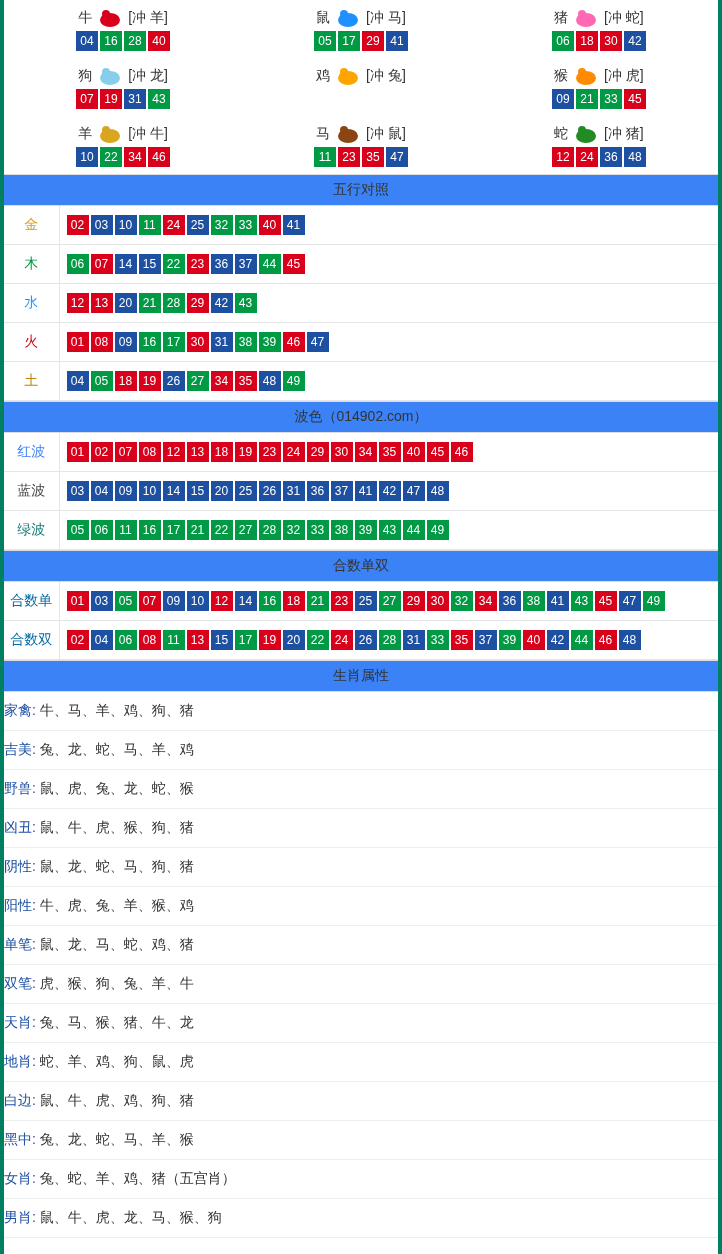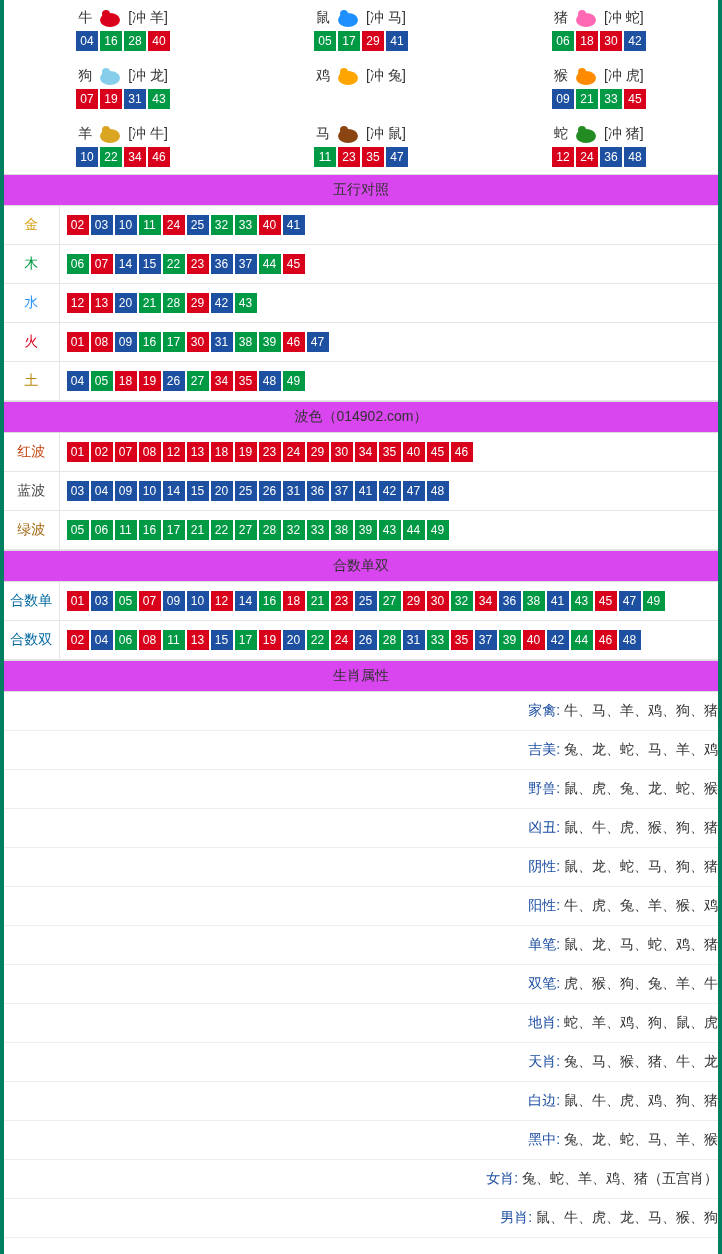--- a/index.html
+++ b/index.html
@@ -7,34 +7,34 @@
 .wrap{width:722px;margin:0 auto;border-left:4px solid #008060;border-right:4px solid #008060}
 .zodiac-grid{display:flex;flex-wrap:wrap}
 .zodiac-cell{width:33.33%;text-align:center;padding:6px 0}
 .zodiac-title{font-size:14px;display:flex;align-items:center;justify-content:center;gap:2px}
 .zodiac-title .icon{width:32px;height:24px;display:inline-block}
 .num-row{}
 .num{display:inline-block;width:22px;height:20px;line-height:20px;color:#fff;font-size:12px;text-align:center;margin:1px}
 .red{background:#d9001b}
 .blue{background:#1e50a2}
 .green{background:#009944}
-.section-header{background:#d946ef;text-align:center;padding:6px 0;border-top:1px solid #ddd;border-bottom:1px solid #ddd;font-size:14px}
+.section-header{background:#3b82f6;text-align:center;padding:6px 0;border-top:1px solid #ddd;border-bottom:1px solid #ddd;font-size:14px}
 .table{width:100%;border-collapse:collapse}
 .table td{border-bottom:1px solid #e5e5e5;padding:8px 6px;vertical-align:middle}
 .table td.label{width:55px;text-align:center;border-right:1px solid #e5e5e5;font-size:14px}
 .lbl-gold{color:#d4a017}
 .lbl-wood{color:#009944}
 .lbl-water{color:#1e90ff}
 .lbl-fire{color:#d9001b}
 .lbl-earth{color:#b8860b}
-.lbl-red{color:#c2410c}
+.lbl-red{color:#3b82f6}
 .lbl-blue{color:#404040}
-.lbl-green{color:#a16207}
+.lbl-green{color:#0f766e}
 .lbl-link{color:#0369a1}
-.attr-row{text-align:right;padding:10px 0;border-bottom:1px solid #eee}
+.attr-row{text-align:left;padding:10px 0;border-bottom:1px solid #eee}
 .attr-label{color:#1e50a2}
 </style>
 </head>
 <body>
 <div class="wrap">
 
 <div class="zodiac-grid" id="zodiac-grid">
       <div class="zodiac-cell">
       <div class="zodiac-title">
         <span>牛</span>
@@ -245,26 +245,26 @@
       <div class="attr-row">
       <span class="attr-label">阳性: </span><span>牛、虎、兔、羊、猴、鸡</span>
     </div>
       <div class="attr-row">
       <span class="attr-label">单笔: </span><span>鼠、龙、马、蛇、鸡、猪</span>
     </div>
       <div class="attr-row">
       <span class="attr-label">双笔: </span><span>虎、猴、狗、兔、羊、牛</span>
     </div>
       <div class="attr-row">
+      <span class="attr-label">天肖: </span><span>兔、马、猴、猪、牛、龙</span>
+    </div>
+      <div class="attr-row">
       <span class="attr-label">地肖: </span><span>蛇、羊、鸡、狗、鼠、虎</span>
     </div>
       <div class="attr-row">
-      <span class="attr-label">天肖: </span><span>兔、马、猴、猪、牛、龙</span>
-    </div>
-      <div class="attr-row">
       <span class="attr-label">白边: </span><span>鼠、牛、虎、鸡、狗、猪</span>
     </div>
       <div class="attr-row">
       <span class="attr-label">黑中: </span><span>兔、龙、蛇、马、羊、猴</span>
     </div>
       <div class="attr-row">
       <span class="attr-label">女肖: </span><span>兔、蛇、羊、鸡、猪（五宫肖）</span>
     </div>
       <div class="attr-row">
       <span class="attr-label">男肖: </span><span>鼠、牛、虎、龙、马、猴、狗</span>

